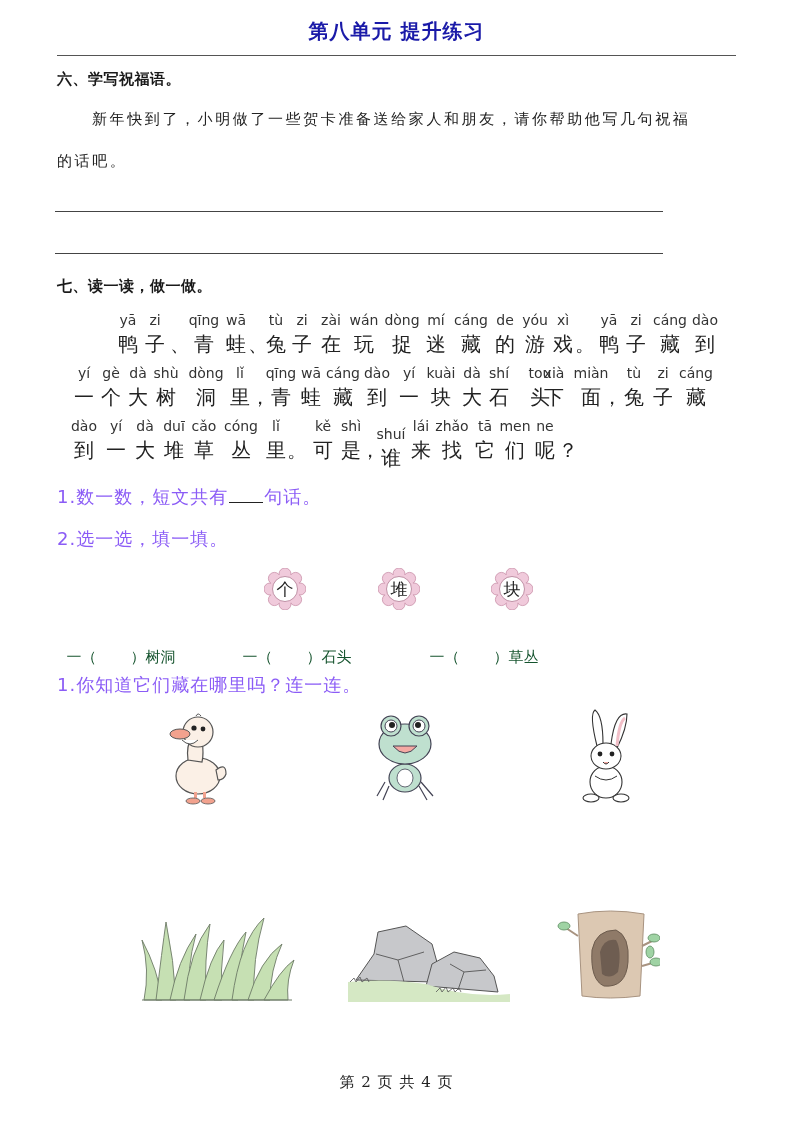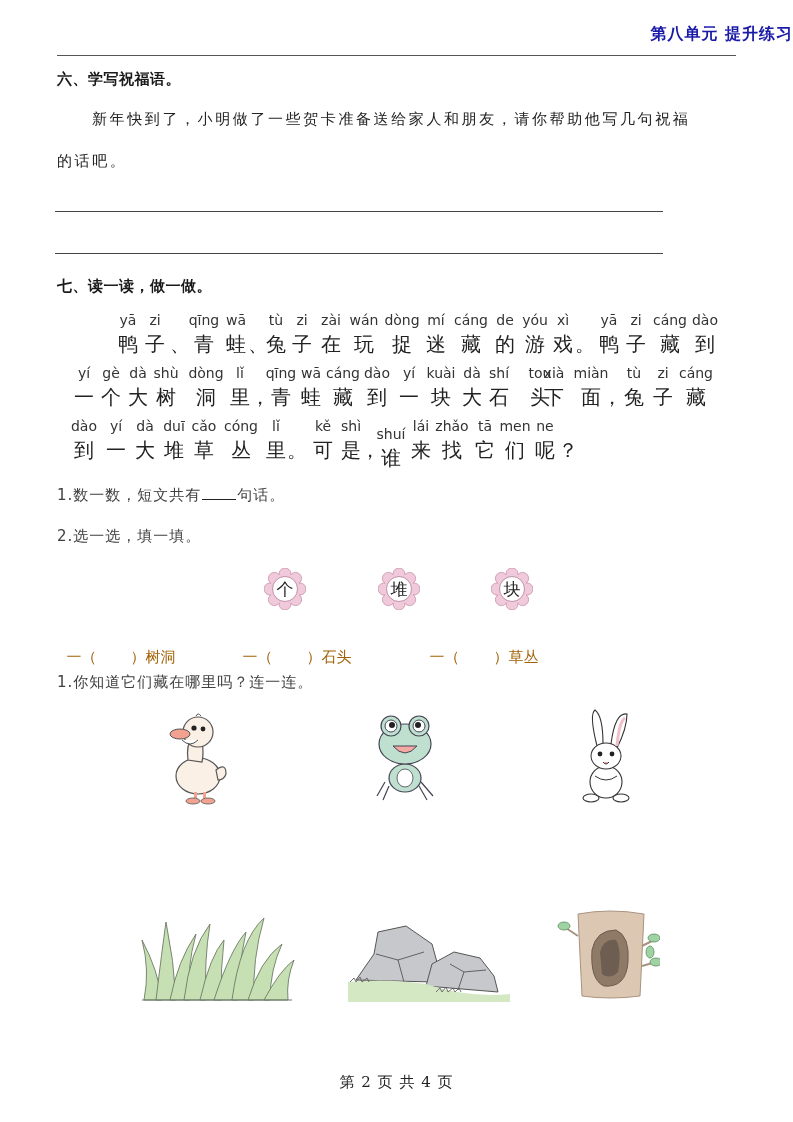--- a/index.html
+++ b/index.html
@@ -2,52 +2,52 @@
 <html><head>
 <meta charset="utf-8">
 <style>
   html, body { margin: 0; padding: 0; background: #ffffff; }
   body {
     width: 793px; height: 1122px; position: relative; overflow: hidden;
     font-family: "DejaVu Serif", "Liberation Serif", serif; color: #1a1a1a;
   }
   .abs { position: absolute; }
   .header-title {
-    left: 0; width: 793px; top: 24px; text-align: right;
-    font-size: 16px; font-weight: bold; color: #1a1aa8; letter-spacing: 1px;
+    left: 0; width: 793px; top: 18px; text-align: center;
+    font-size: 20px; font-weight: bold; color: #1a1aa8; letter-spacing: 1px;
     font-family: "DejaVu Sans", "Liberation Sans", sans-serif;
   }
   .header-rule { left: 57px; width: 679px; top: 55px; height: 0; border-top: 1.5px solid #555; }
   .sec-title { font-size: 15px; font-weight: bold; font-family: "DejaVu Sans", "Liberation Sans", sans-serif; letter-spacing: 0.5px; }
   .body-text { font-size: 15px; letter-spacing: 2.6px; font-family: "DejaVu Sans", "Liberation Sans", sans-serif; color: #222; }
   .write-line { height: 0; border-top: 1.3px solid #444; }
 
   
   .py-row { left: 0; width: 793px; height: 54px; }
   .py-cell { position: absolute; text-align: center; }
   .py-cell .py {
     display: block; font-size: 14px; color: #333; white-space: nowrap;
     font-family: "DejaVu Sans", "Liberation Sans", sans-serif; height: 20px; line-height: 20px;
   }
   .py-cell .hz {
     display: block; font-size: 20px; color: #222; white-space: nowrap; height: 28px; line-height: 28px;
     font-family: "DejaVu Serif", "Liberation Serif", serif;
   }
 
-  .q-text { font-size: 15px; font-family: "DejaVu Sans", "Liberation Sans", sans-serif; letter-spacing: 1px; color: #404040; text-align: center; }
+  .q-text { font-size: 18px; font-family: "DejaVu Sans", "Liberation Sans", sans-serif; letter-spacing: 1px; color: #8b5cf6; text-align: center; }
   .blank { display: inline-block; width: 34px; border-bottom: 1.3px solid #222; height: 14px; vertical-align: baseline; margin: 0 1px; }
 
   .rosette { width: 42px; height: 42px; }
   .rosette svg { position: absolute; left: 0; top: 0; }
   .rosette .ch {
     position: absolute; left: 0; top: 0; width: 42px; height: 42px; line-height: 42px; text-align: center;
     font-size: 17px; color: #222; font-family: "DejaVu Sans", "Liberation Sans", sans-serif;
   }
 
-  .fill-item { font-size: 15px; font-family: "DejaVu Sans", "Liberation Sans", sans-serif; color: #a16207; white-space: pre; }
+  .fill-item { font-size: 15px; font-family: "DejaVu Sans", "Liberation Sans", sans-serif; color: #14532d; white-space: pre; }
 
   .illus { }
   .footer { left: 0; width: 793px; top: 1073px; text-align: center; font-size: 15px; letter-spacing: 1px; color: #222; }
 </style>
 </head>
 <body>
 
 <div class="abs header-title">第八单元  提升练习</div>
 <div class="abs header-rule"></div>
 

